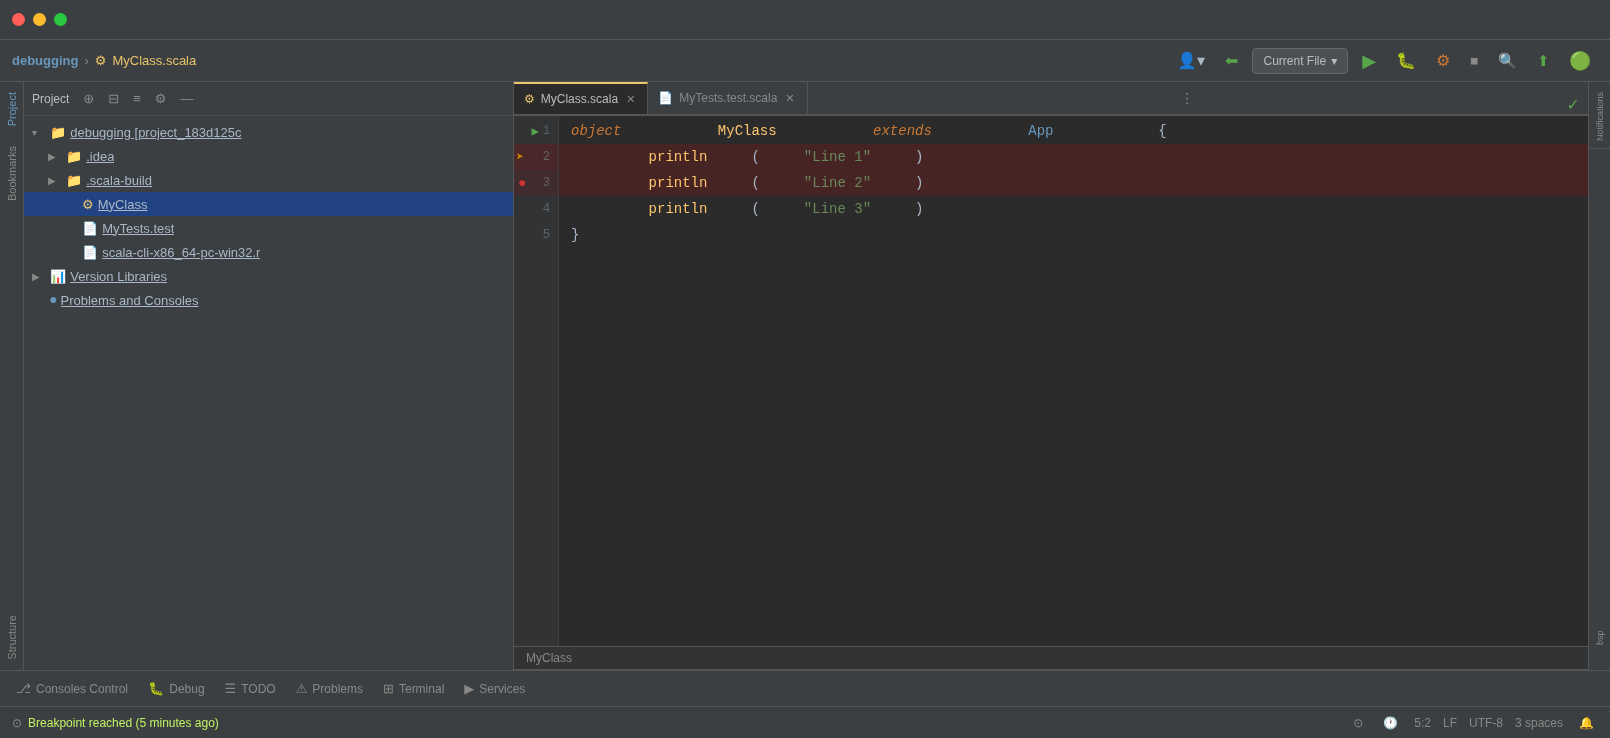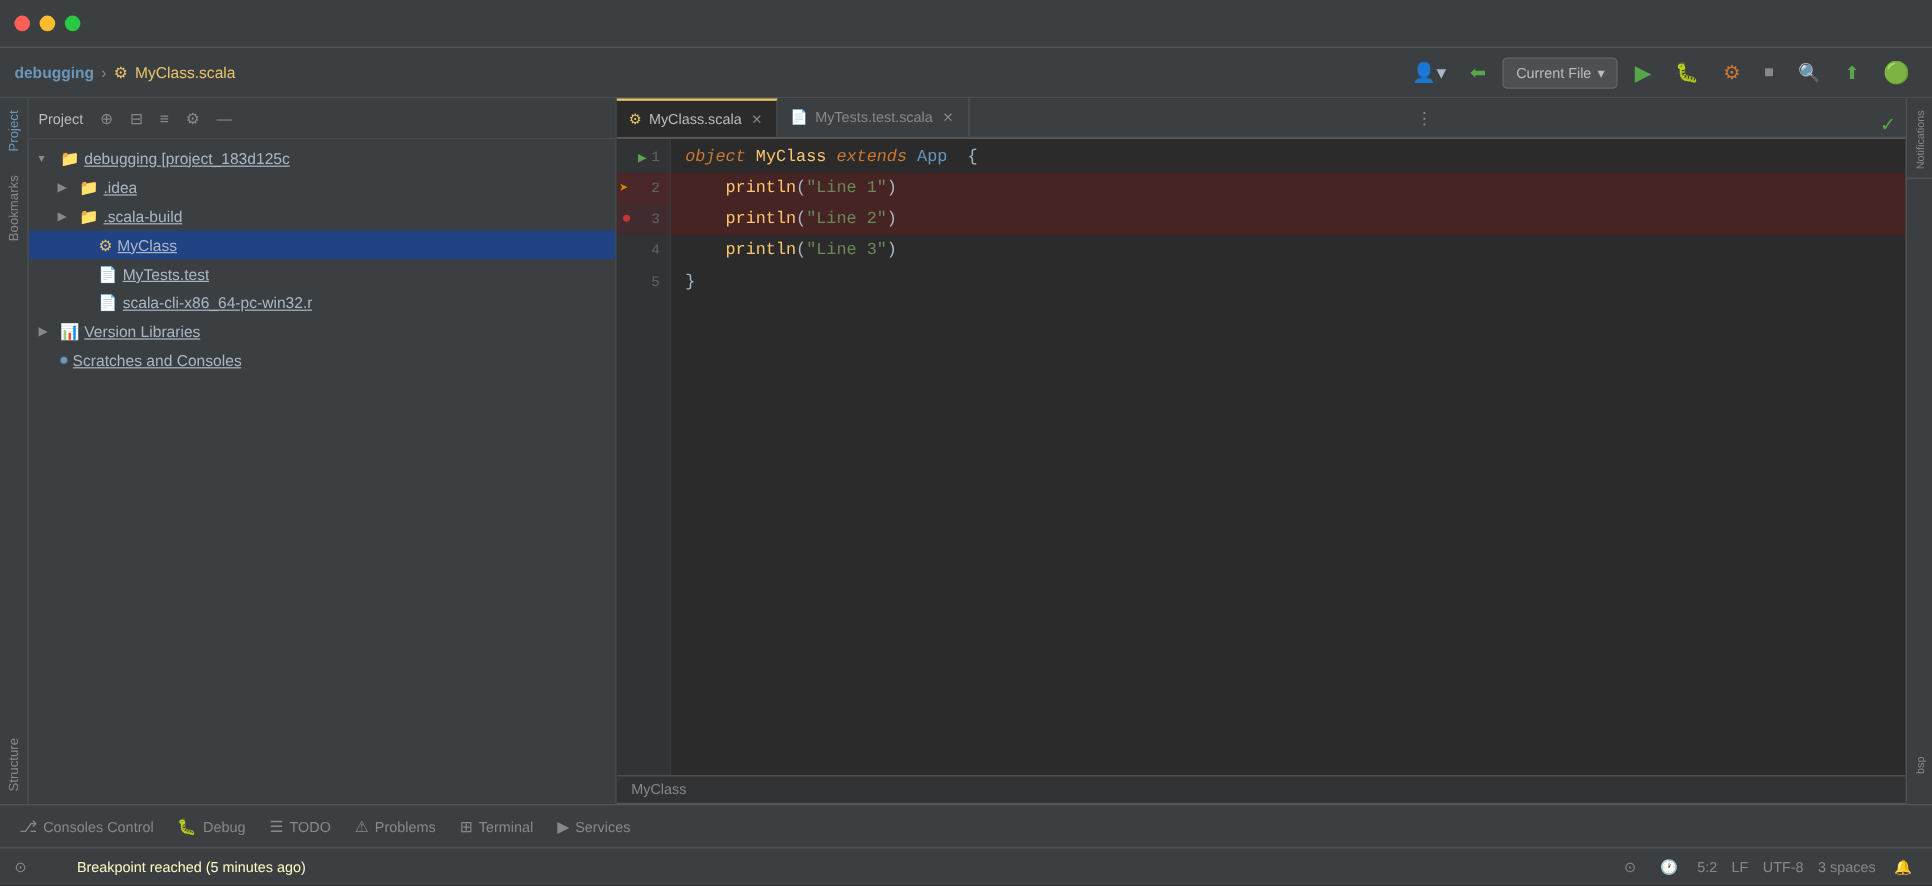--- a/index.html
+++ b/index.html
@@ -276,20 +276,21 @@
       flex: 1;
       padding-top: 2px;
       overflow: auto;
     }
     .code-line {
       height: 26px;
       display: flex;
       align-items: center;
       padding-left: 12px;
       white-space: nowrap;
+      gap: 44px;
     }
     .code-line.highlighted {
       background: rgba(100, 30, 30, 0.5);
     }
     .kw-keyword { color: #cc7832; font-style: italic; }
     .kw-object { color: #ffc66d; }
     .kw-extends { color: #cc7832; font-style: italic; }
     .kw-class { color: #6897bb; }
     .kw-string { color: #6a8759; }
     .kw-method { color: #ffc66d; }
@@ -376,22 +377,21 @@
     }
     .status-right {
       display: flex;
       align-items: center;
       gap: 12px;
     }
     .status-warning {
       display: flex;
       align-items: center;
       gap: 5px;
-      color: #fef9c3;
-      margin-left: 36px;
+      color: #bef264;
     }
     .status-icon-btn {
       background: none;
       border: none;
       cursor: pointer;
       color: #888;
       font-size: 12px;
       padding: 2px 4px;
     }
     .checkmark-green { color: #57a64a; }
@@ -521,21 +521,21 @@
 
       <div class="tree-item level-0">
         <span class="expand-icon">▶</span>
         <span class="file-icon ext-lib-icon">📊</span>
         <span class="item-label">Version Libraries</span>
       </div>
 
       <div class="tree-item level-0">
         <span class="expand-icon"> </span>
         <span class="file-icon" style="color:#6897bb;">⏺</span>
-        <span class="item-label">Scratches and Consoles</span>
+        <span class="item-label">Problems and Consoles</span>
       </div>
     </div>
   </div>
 
   <div class="editor-area">
 
     <div class="tab-bar">
       <div class="tab active">
         <span style="color:#e8c46a; font-size:12px;">⚙</span>
         <span>MyClass.scala</span>

